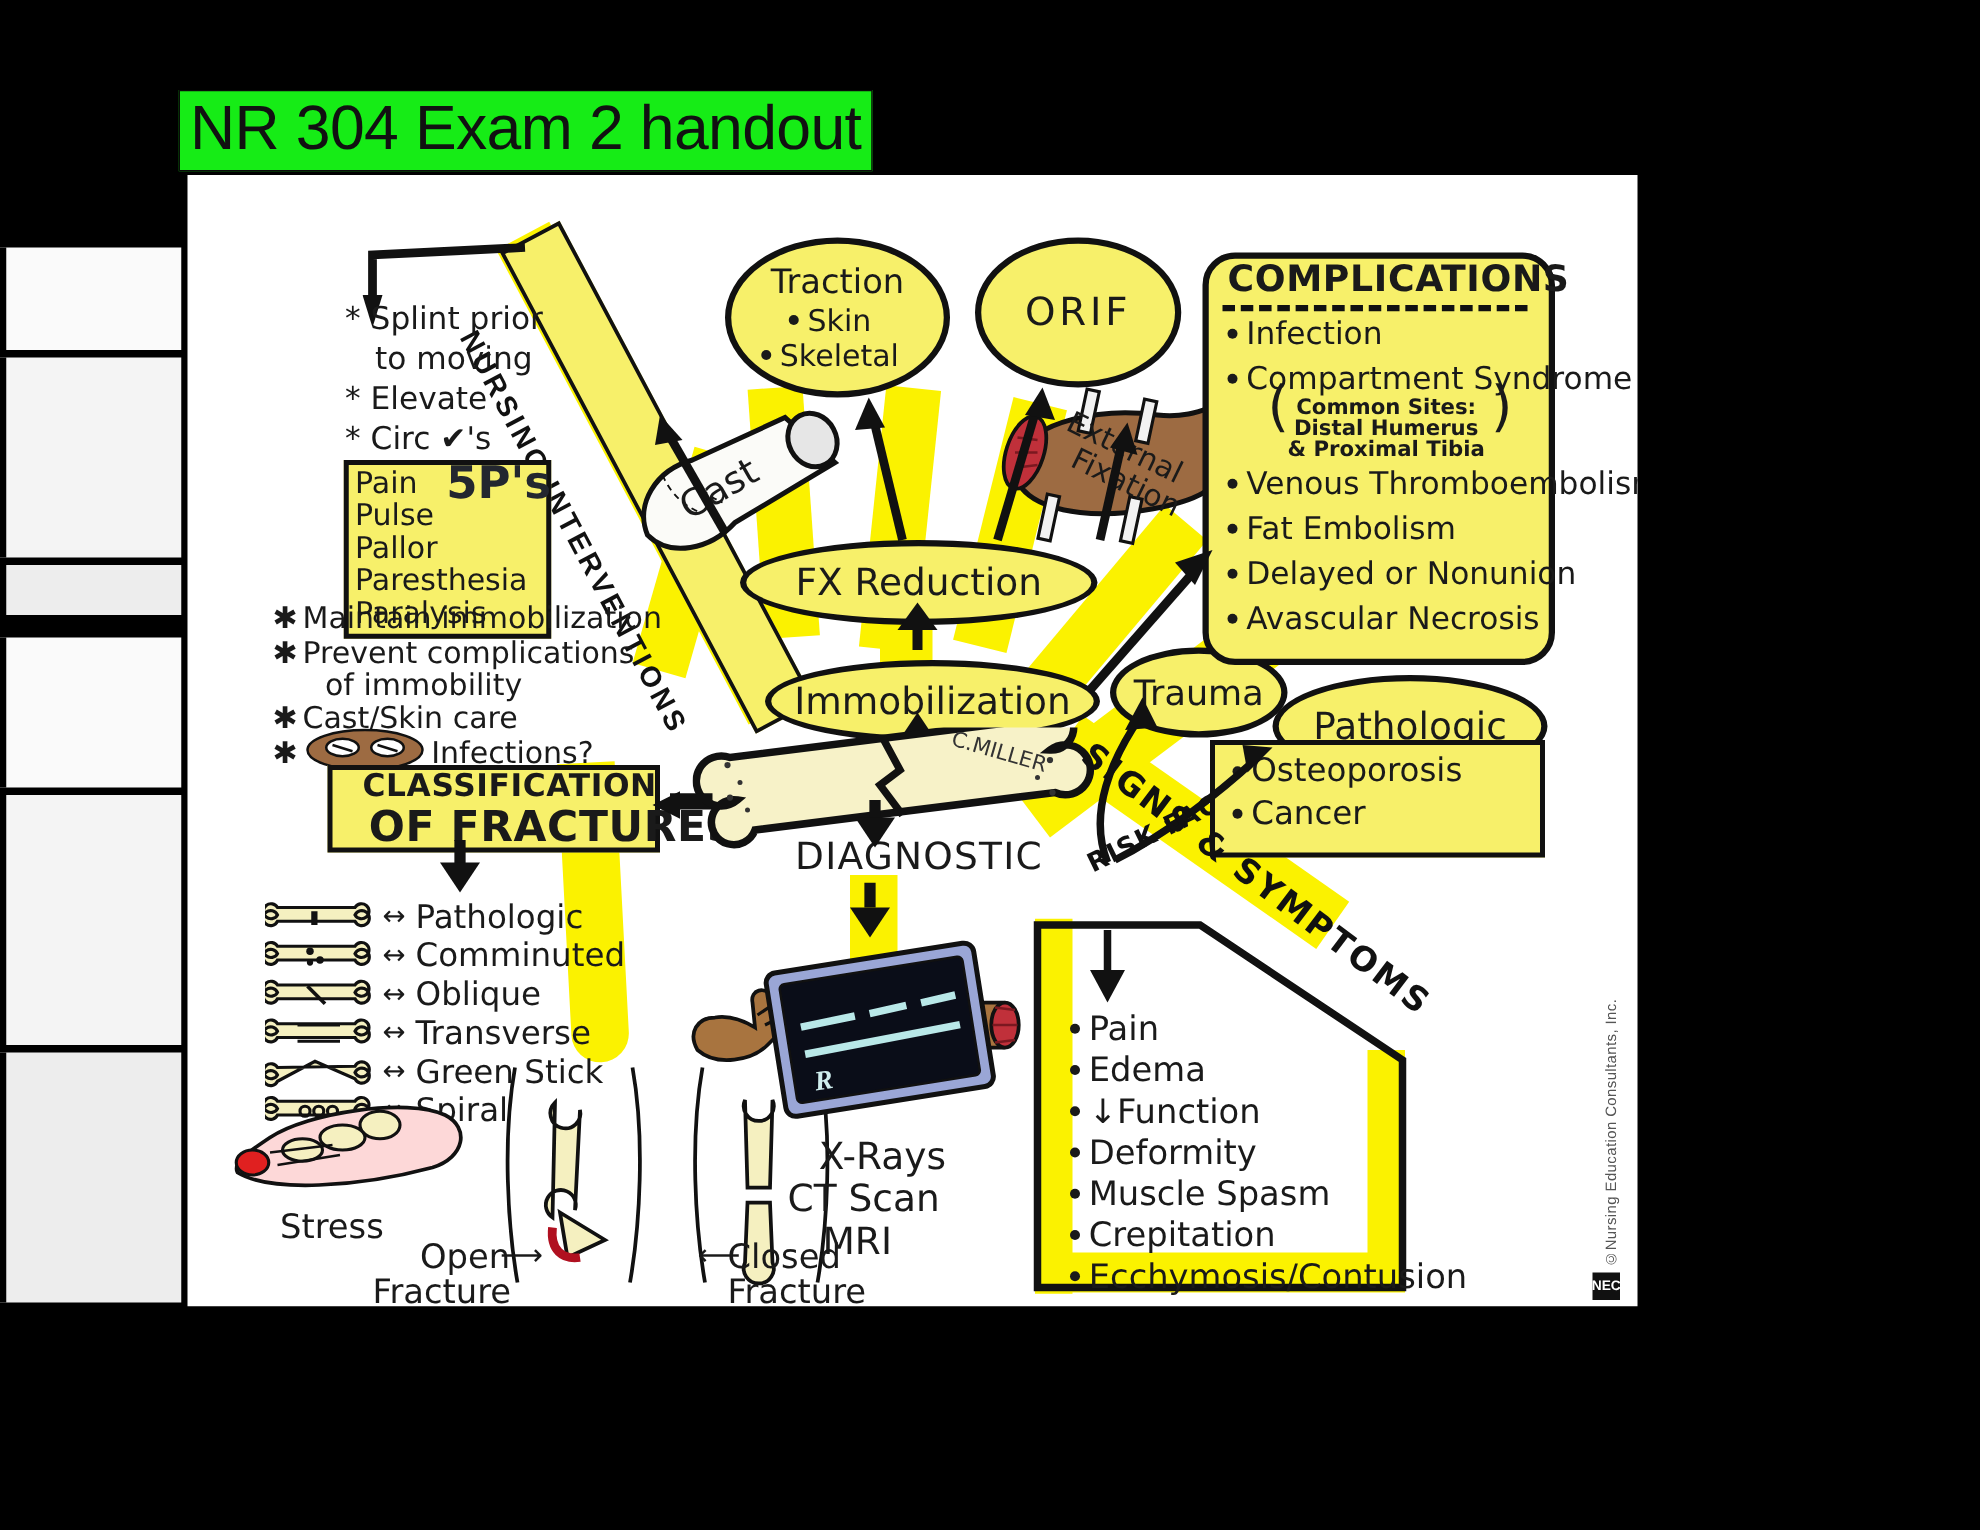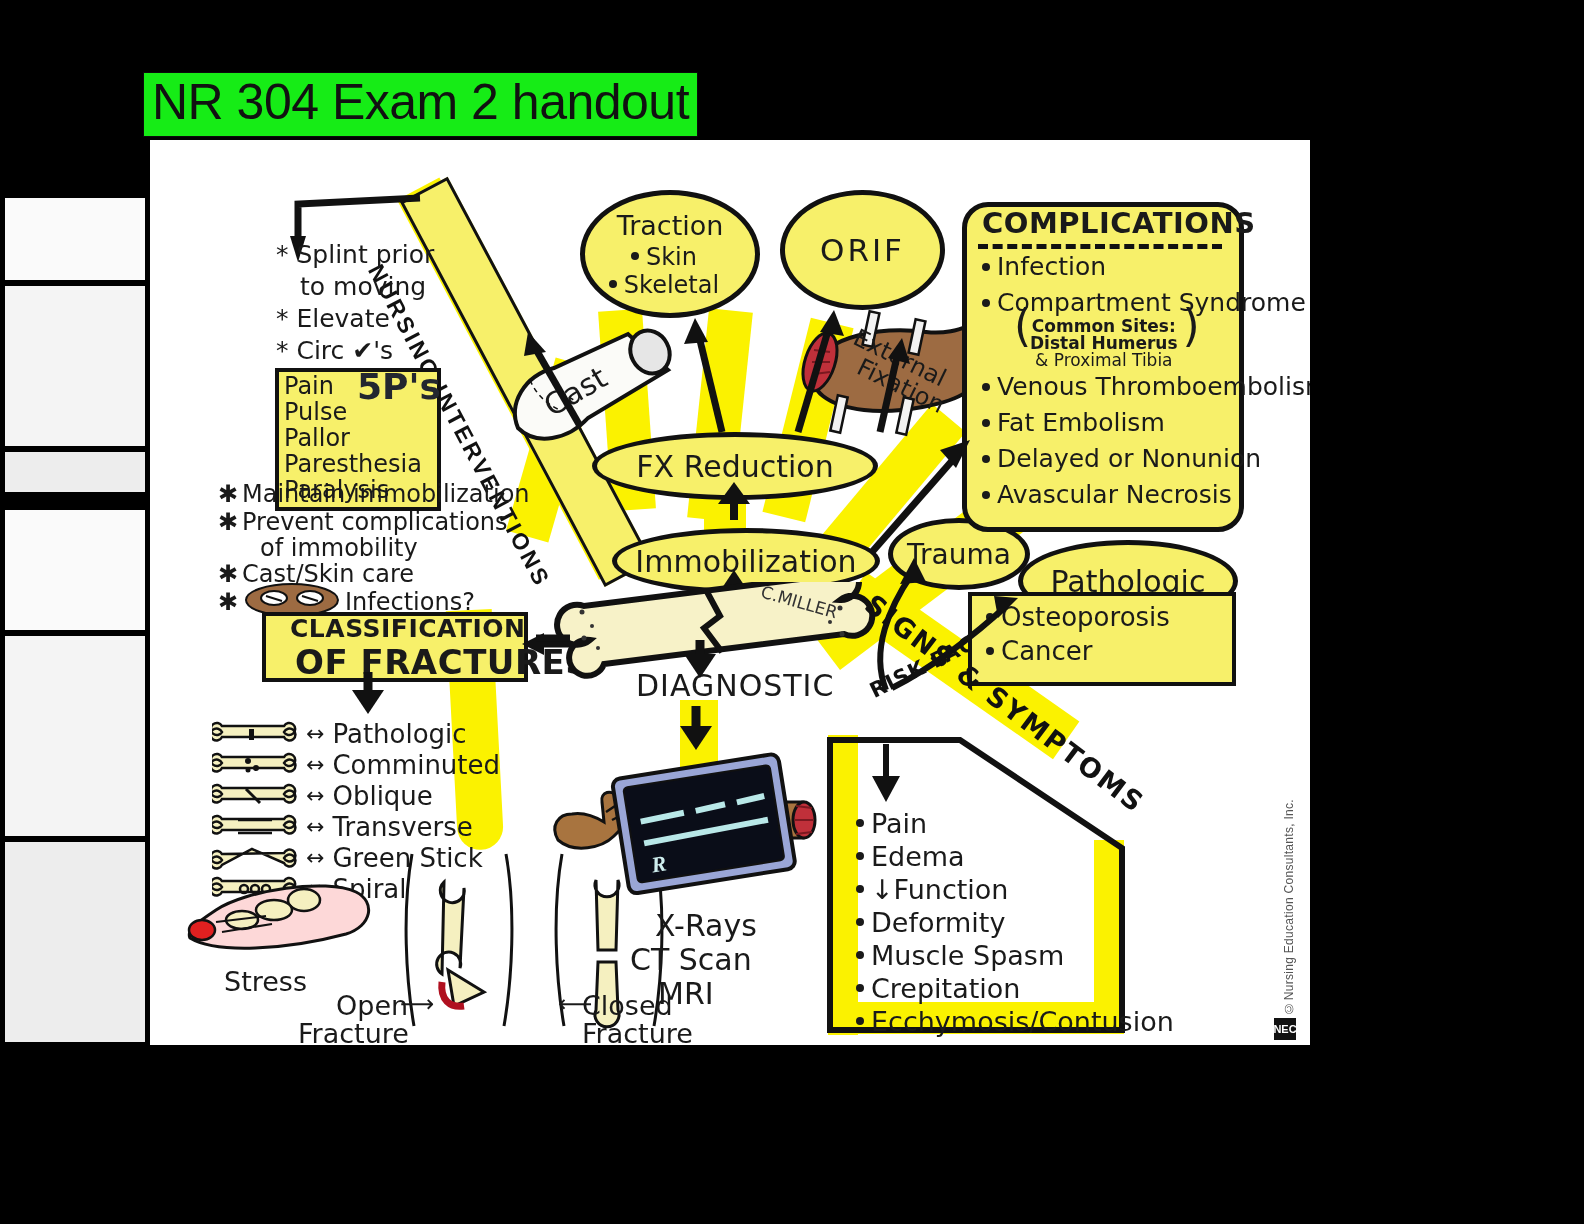--- a/index.html
+++ b/index.html
@@ -365,21 +365,21 @@
   </div>
   <div class="bullet-row" style="position:absolute;left:832px;top:148px;">
     <span class="dot"></span>
     <span class="lbl hand" style="position:static;font-size:25px;">Compartment Syndrome</span>
   </div>
   <div style="position:absolute;left:880px;top:178px;text-align:center;line-height:17px;">
     <span class="lbl hand" style="position:absolute;left:-16px;top:-1px;font-size:44px;">(</span>
     <span class="lbl hand" style="position:absolute;right:-22px;top:-1px;font-size:44px;">)</span>
     <div class="lbl hand" style="position:static;font-size:17px;font-weight:bold;">Common Sites:</div>
     <div class="lbl hand" style="position:static;font-size:17px;font-weight:bold;">Distal Humerus</div>
-    <div class="lbl hand" style="position:static;font-size:17px;font-weight:normal;">&amp; Proximal Tibia</div>
+    <div class="lbl hand" style="position:static;font-size:17px;font-weight:bold;">&amp; Proximal Tibia</div>
   </div>
   <div class="bullet-row" style="position:absolute;left:832px;top:232px;">
     <span class="dot"></span>
     <span class="lbl hand" style="position:static;font-size:25px;">Venous Thromboembolism</span>
   </div>
   <div class="bullet-row" style="position:absolute;left:832px;top:268px;">
     <span class="dot"></span>
     <span class="lbl hand" style="position:static;font-size:25px;">Fat Embolism</span>
   </div>
   <div class="bullet-row" style="position:absolute;left:832px;top:304px;">

